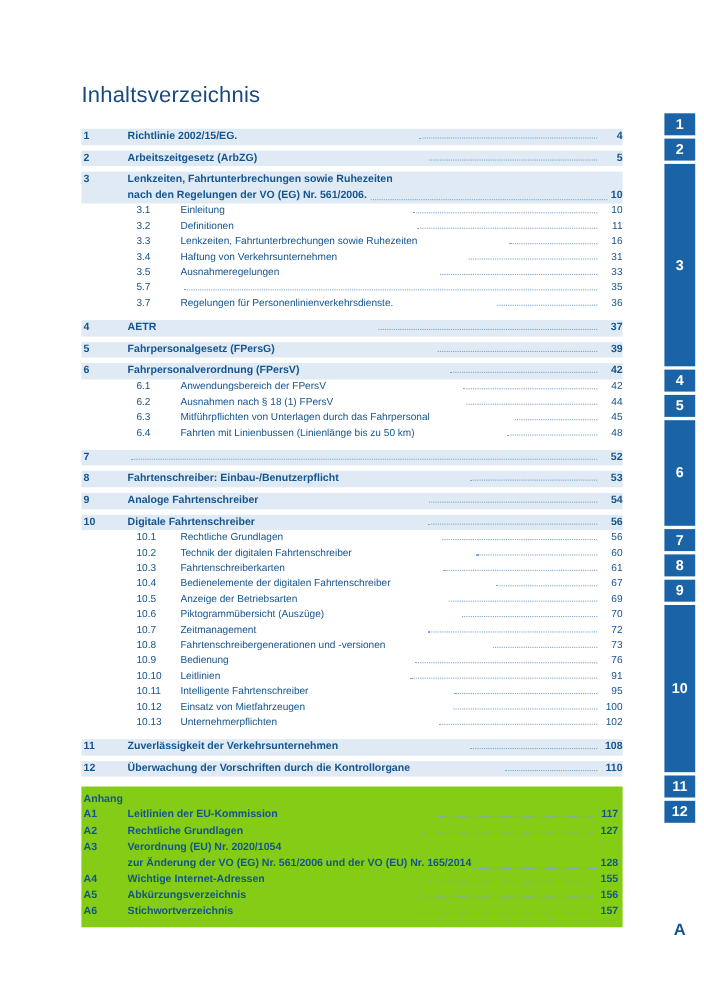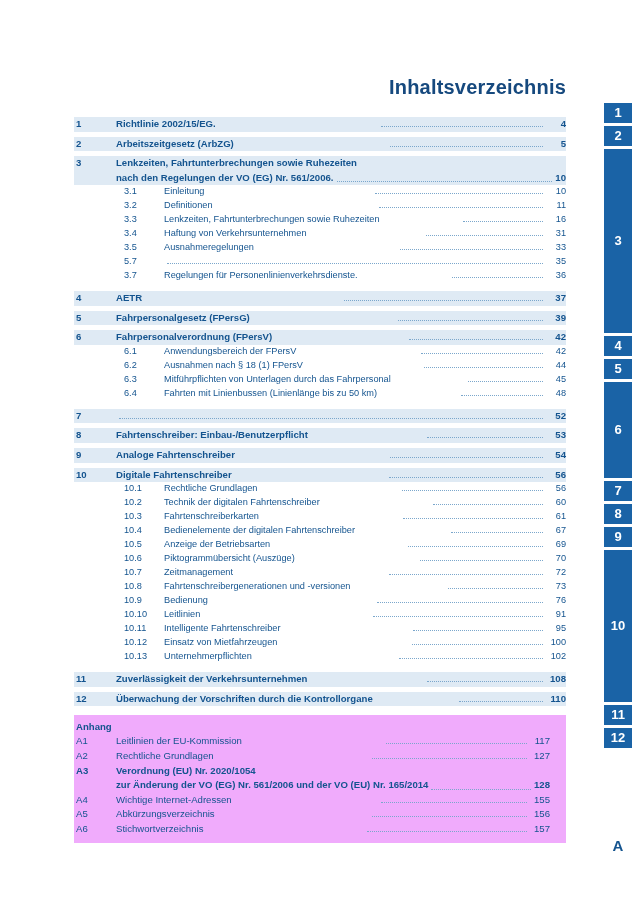--- a/index.html
+++ b/index.html
@@ -21,25 +21,24 @@
     background: #ffffff;
   }
   .content {
     position: absolute;
     left: 74px;
     top: 76px;
     width: 492px;
   }
   .page-title {
     font-size: 20px;
-    font-weight: bold;
+    font-weight: normal;
     color: #16497e;
     letter-spacing: 0.2px;
     margin: 0 0 18px 0;
-    text-align: right;
   }
 
   
   .toc-group {
     margin-bottom: 0;
   }
   .row {
     display: flex;
     align-items: baseline;
     font-size: 9.2px;
@@ -120,34 +119,34 @@
   }
   .entry2 .l2 .dots {
     flex: 1 1 auto;
     border-bottom: 1px dotted #7ba7cc;
     margin: 0 3px 3px 3px;
     height: 1px;
   }
 
   
   .anhang {
-    background: #f0abfc;
+    background: #84cc16;
     margin-top: 9px;
-    padding: 4px 16px 6px 0;
+    padding: 4px 4px 6px 0;
   }
   .anhang .head {
     font-size: 9.6px;
     font-weight: bold;
     color: #14548f;
     padding-left: 2px;
     line-height: 1.6;
   }
   .anhang .row {
     background: transparent;
-    font-weight: normal;
+    font-weight: bold;
     font-size: 9.6px;
     justify-content: flex-end;
   }
 
   
   .tabs {
     position: absolute;
     right: 8px;
     top: 103px;
     width: 28px;

